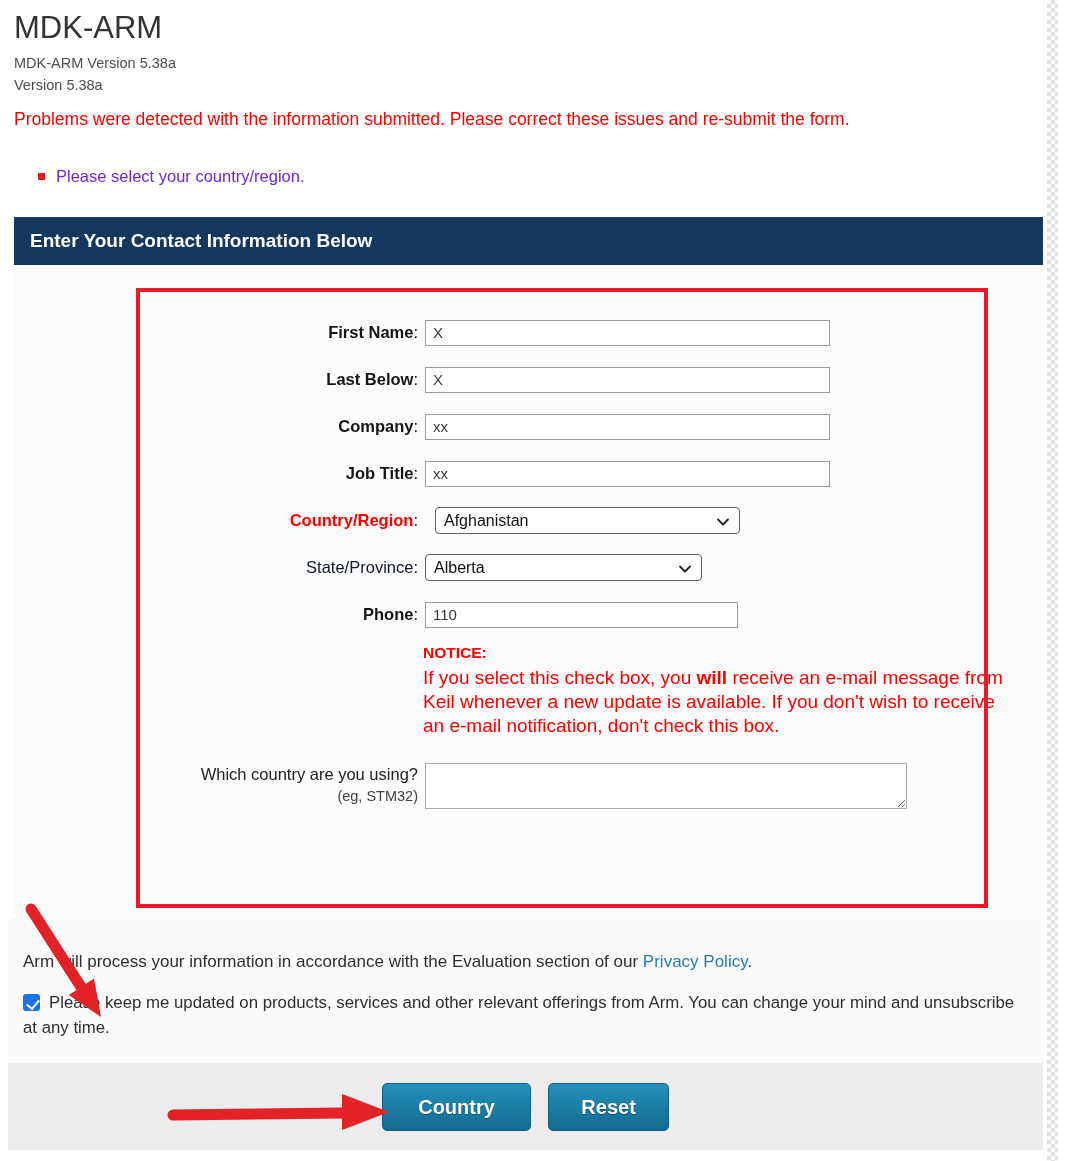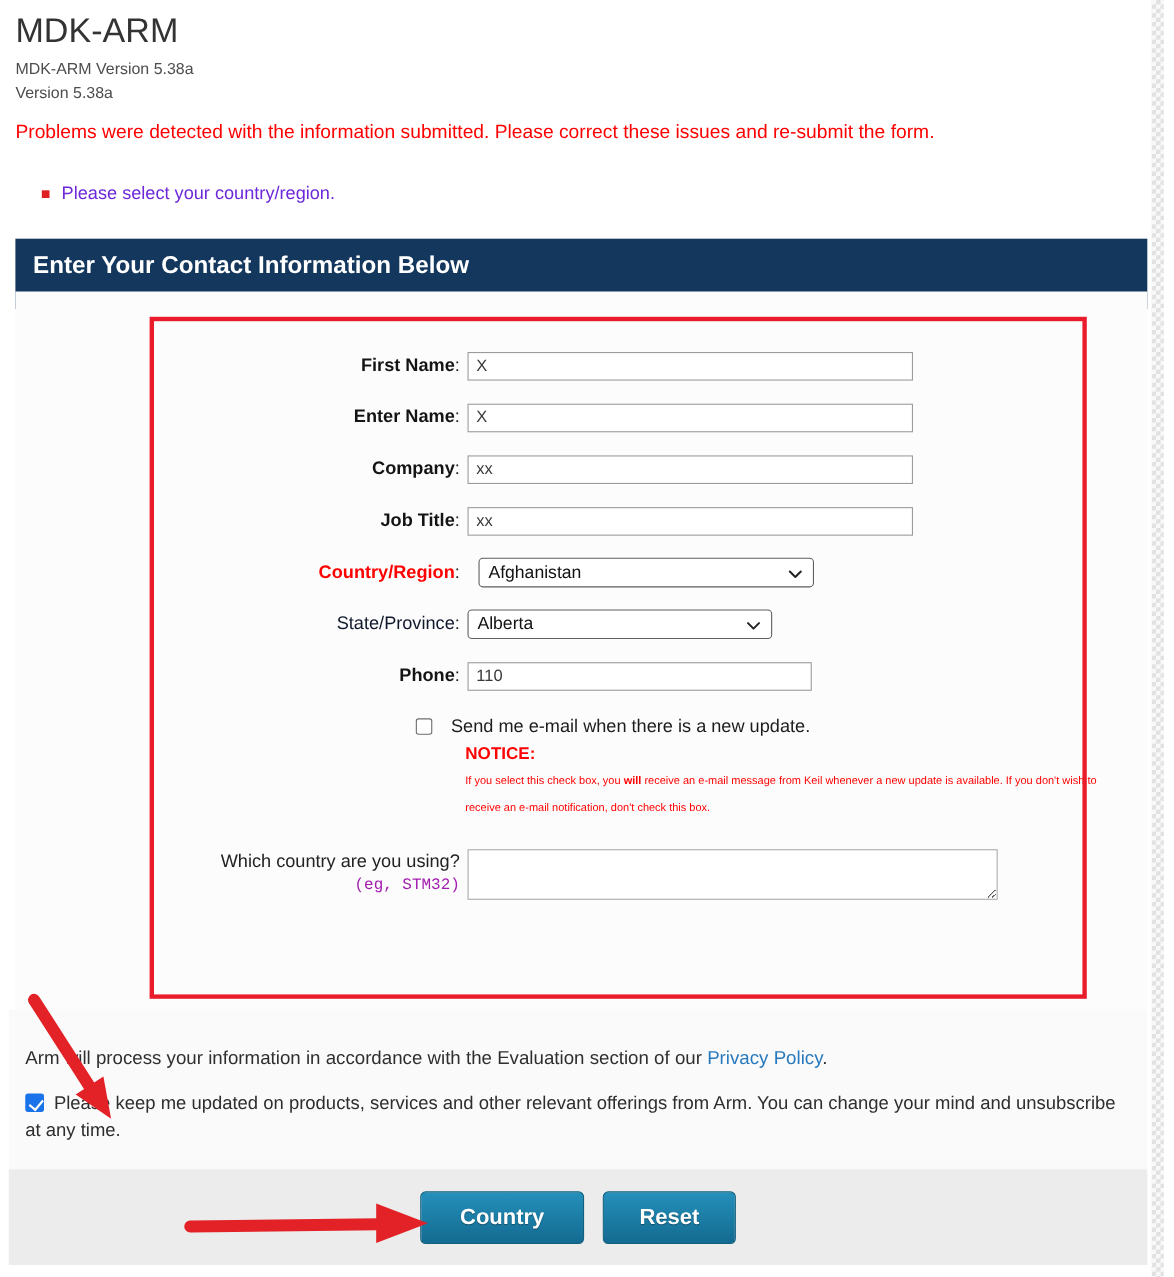--- a/index.html
+++ b/index.html
@@ -12,21 +12,21 @@
   .page-title { font-size:31px; font-weight:400; color:#333; margin-top:10px; }
   .subtitle { font-size:14.5px; color:#4d4d4d; line-height:22px; }
   .subtitle.first { margin-top:6px; }
   .error-banner { margin-top:13px; font-size:17.5px; color:#ff0000; }
   .error-list { margin-top:37px; padding-left:24px; display:flex; align-items:center; }
   .bullet-square { width:7px; height:7px; background:#e02020; display:inline-block; margin-right:11px; }
   .error-item { font-size:16.5px; color:#6d28d9; }
 
   
   .section-bar { position:absolute; left:14px; top:217px; width:1029px; height:64px;
-                 background:#14375e; color:#fff; font-size:22px; font-weight:bold;
+                 background:#14375e; color:#fff; font-size:19px; font-weight:bold;
                  line-height:48px; padding-left:16px; }
 
   
   .form-section { position:absolute; left:14px; top:265px; width:1029px; height:653px;
                   background:#fcfcfc; padding-top:44px; }
   .form-row { display:flex; align-items:center; height:47px; }
   .form-label { width:404px; text-align:right; font-size:16.5px; color:#141414; }
   .form-label .lbl { font-weight:bold; }
   .red-label .lbl { color:#ff0000; }
   .plain-label .lbl { font-weight:normal; color:#0f172a; }
@@ -45,26 +45,26 @@
   .cb { display:inline-block; width:15px; height:15px; border:1.6px solid #6d6d6d;
         border-radius:2.5px; background:#fff; flex:none; position:relative; }
   .cb.checked { background:#1a73e8; border-color:#1a73e8; }
   .cb.checked::after { content:""; position:absolute; left:4.5px; top:1px; width:5px; height:9px;
         border:solid #fff; border-width:0 2.5px 2.5px 0; transform:rotate(40deg); }
   .checkbox-row .cb { margin-right:17px; }
   .cb-label { font-size:16.5px; color:#1c1c1c; }
 
   .notice-block { padding-left:409px; margin-top:5px; }
   .notice-title { color:#ff0000; font-weight:bold; font-size:15.5px; line-height:20px; }
-  .notice-body { color:#ff0000; font-size:10px; line-height:24px; width:592px; margin-top:3px; }
+  .notice-body { color:#ff0000; font-size:19px; line-height:24px; width:592px; margin-top:3px; }
   .notice-body b { font-weight:bold; }
 
   .device-row { margin-top:25px; display:flex; }
   .device-label-col { width:404px; text-align:right; font-size:16.5px; color:#222; line-height:22px; }
-  .device-hint { font-size:14.5px; color:#a21caf;font-family:Liberation Mono, monospace; }
+  .device-hint { font-size:14.5px; color:#404040; }
   .device-textarea { margin-left:7px; width:482px; height:46px; border:1px solid #ababab;
         resize:both; font-family:"Liberation Sans", sans-serif; font-size:14px; color:#333;
         background:#fff; }
 
   
   .privacy-section { position:absolute; left:8px; top:918px; width:1035px; height:145px;
         background:#fafafa; padding:34px 0 0 15px; font-size:17px; color:#2e2e2e; }
   .privacy-link { color:#2779bd; text-decoration:none; cursor:pointer; }
   .marketing-line { margin-top:18px; line-height:25px; width:1002px; font-size:16.8px; }
   .marketing-line .cb { width:17px; height:17px; vertical-align:-3px; margin-right:9px; }
@@ -114,21 +114,21 @@
   </div>
 
   <div class="form-section">
 
     <div class="form-row">
       <div class="form-label"><span class="lbl">First Name</span><span>:</span></div>
       <input class="input-text" type="text" value="X" style="">
     </div>
 
     <div class="form-row">
-      <div class="form-label"><span class="lbl">Enter Name</span><span>:</span></div>
+      <div class="form-label"><span class="lbl">Last Below</span><span>:</span></div>
       <input class="input-text" type="text" value="X" style="">
     </div>
 
 
     <div class="form-row">
       <div class="form-label"><span class="lbl">Company</span><span>:</span></div>
       <input class="input-text" type="text" value="xx" style="">
     </div>
 
     <div class="form-row">
@@ -154,24 +154,20 @@
           <polyline points="2,4.5 7,9.5 12,4.5" fill="none" stroke="#222" stroke-width="1.8" stroke-linecap="round" stroke-linejoin="round"></polyline>
         </svg>
       </div>
     </div>
 
     <div class="form-row">
       <div class="form-label"><span class="lbl">Phone</span><span>:</span></div>
       <input class="input-text input-phone" type="text" value="110" style="">
     </div>
 
-    <div class="checkbox-row">
-      <span class="cb"></span>
-      <span class="cb-label">Send me e-mail when there is a new update.</span>
-    </div>
 
     <div class="notice-block">
       <div class="notice-title">NOTICE:</div>
       <div class="notice-body"><span>If you select this check box, you </span><b>will</b><span> receive an e-mail message from Keil whenever a new update is available. If you don't wish to receive an e-mail notification, don't check this box.</span></div>
     </div>
 
     <div class="device-row">
       <div class="device-label-col">
         <div>Which country are you using?</div>
         <div class="device-hint">(eg, STM32)</div>

